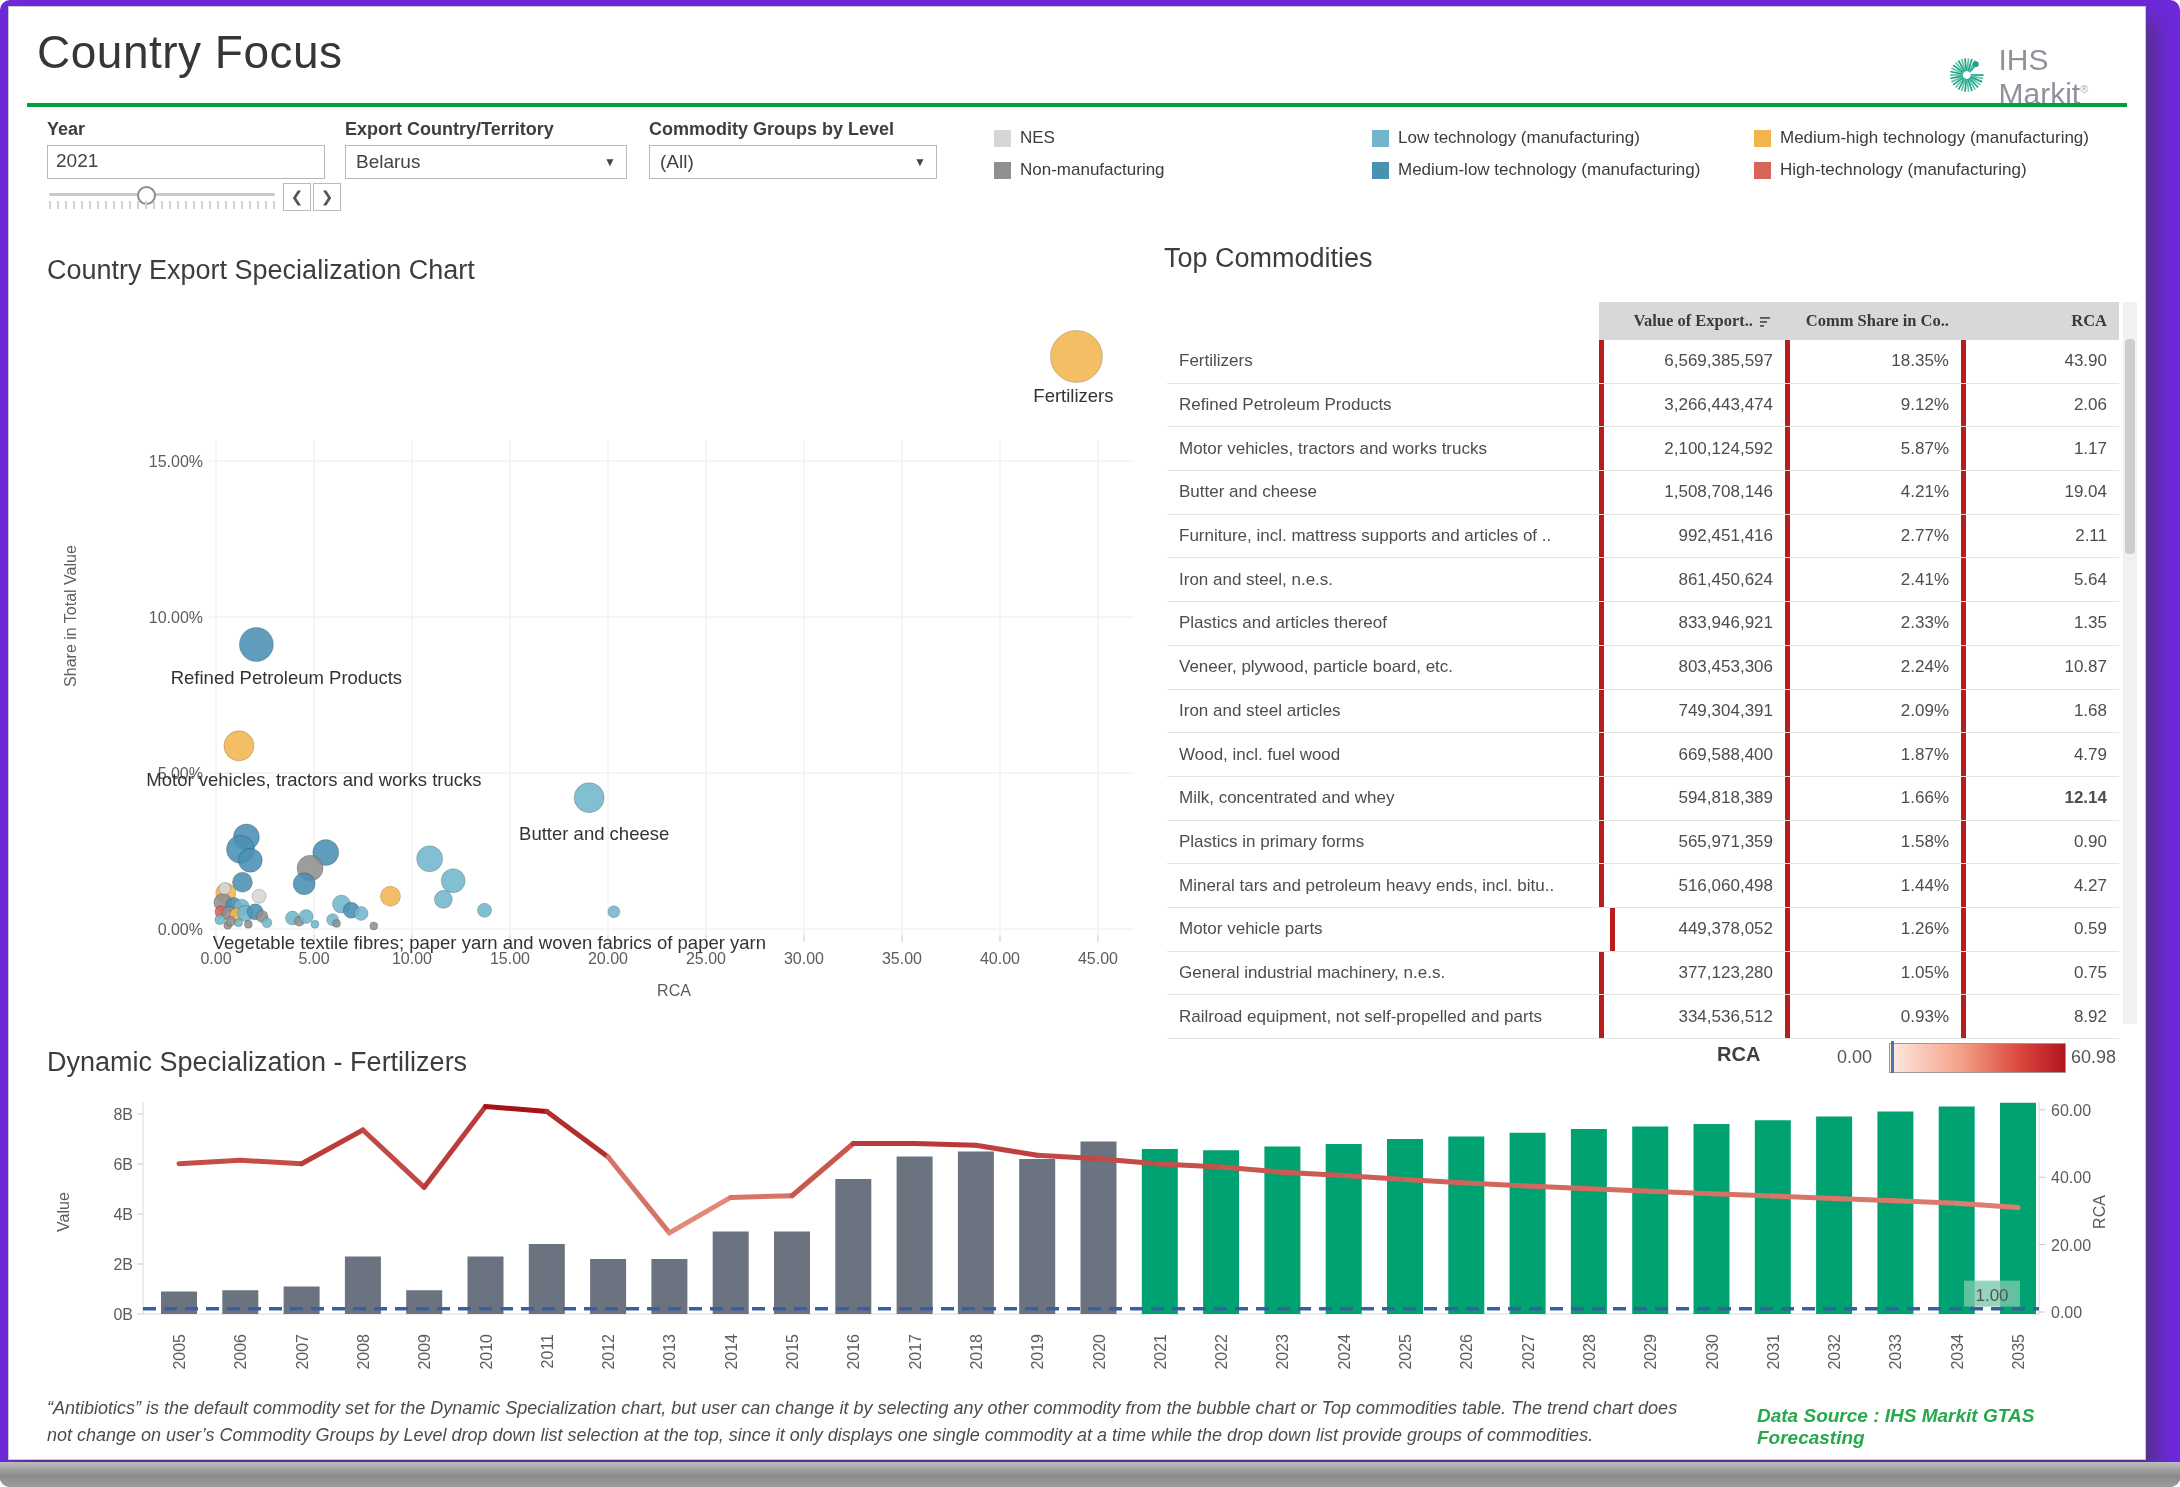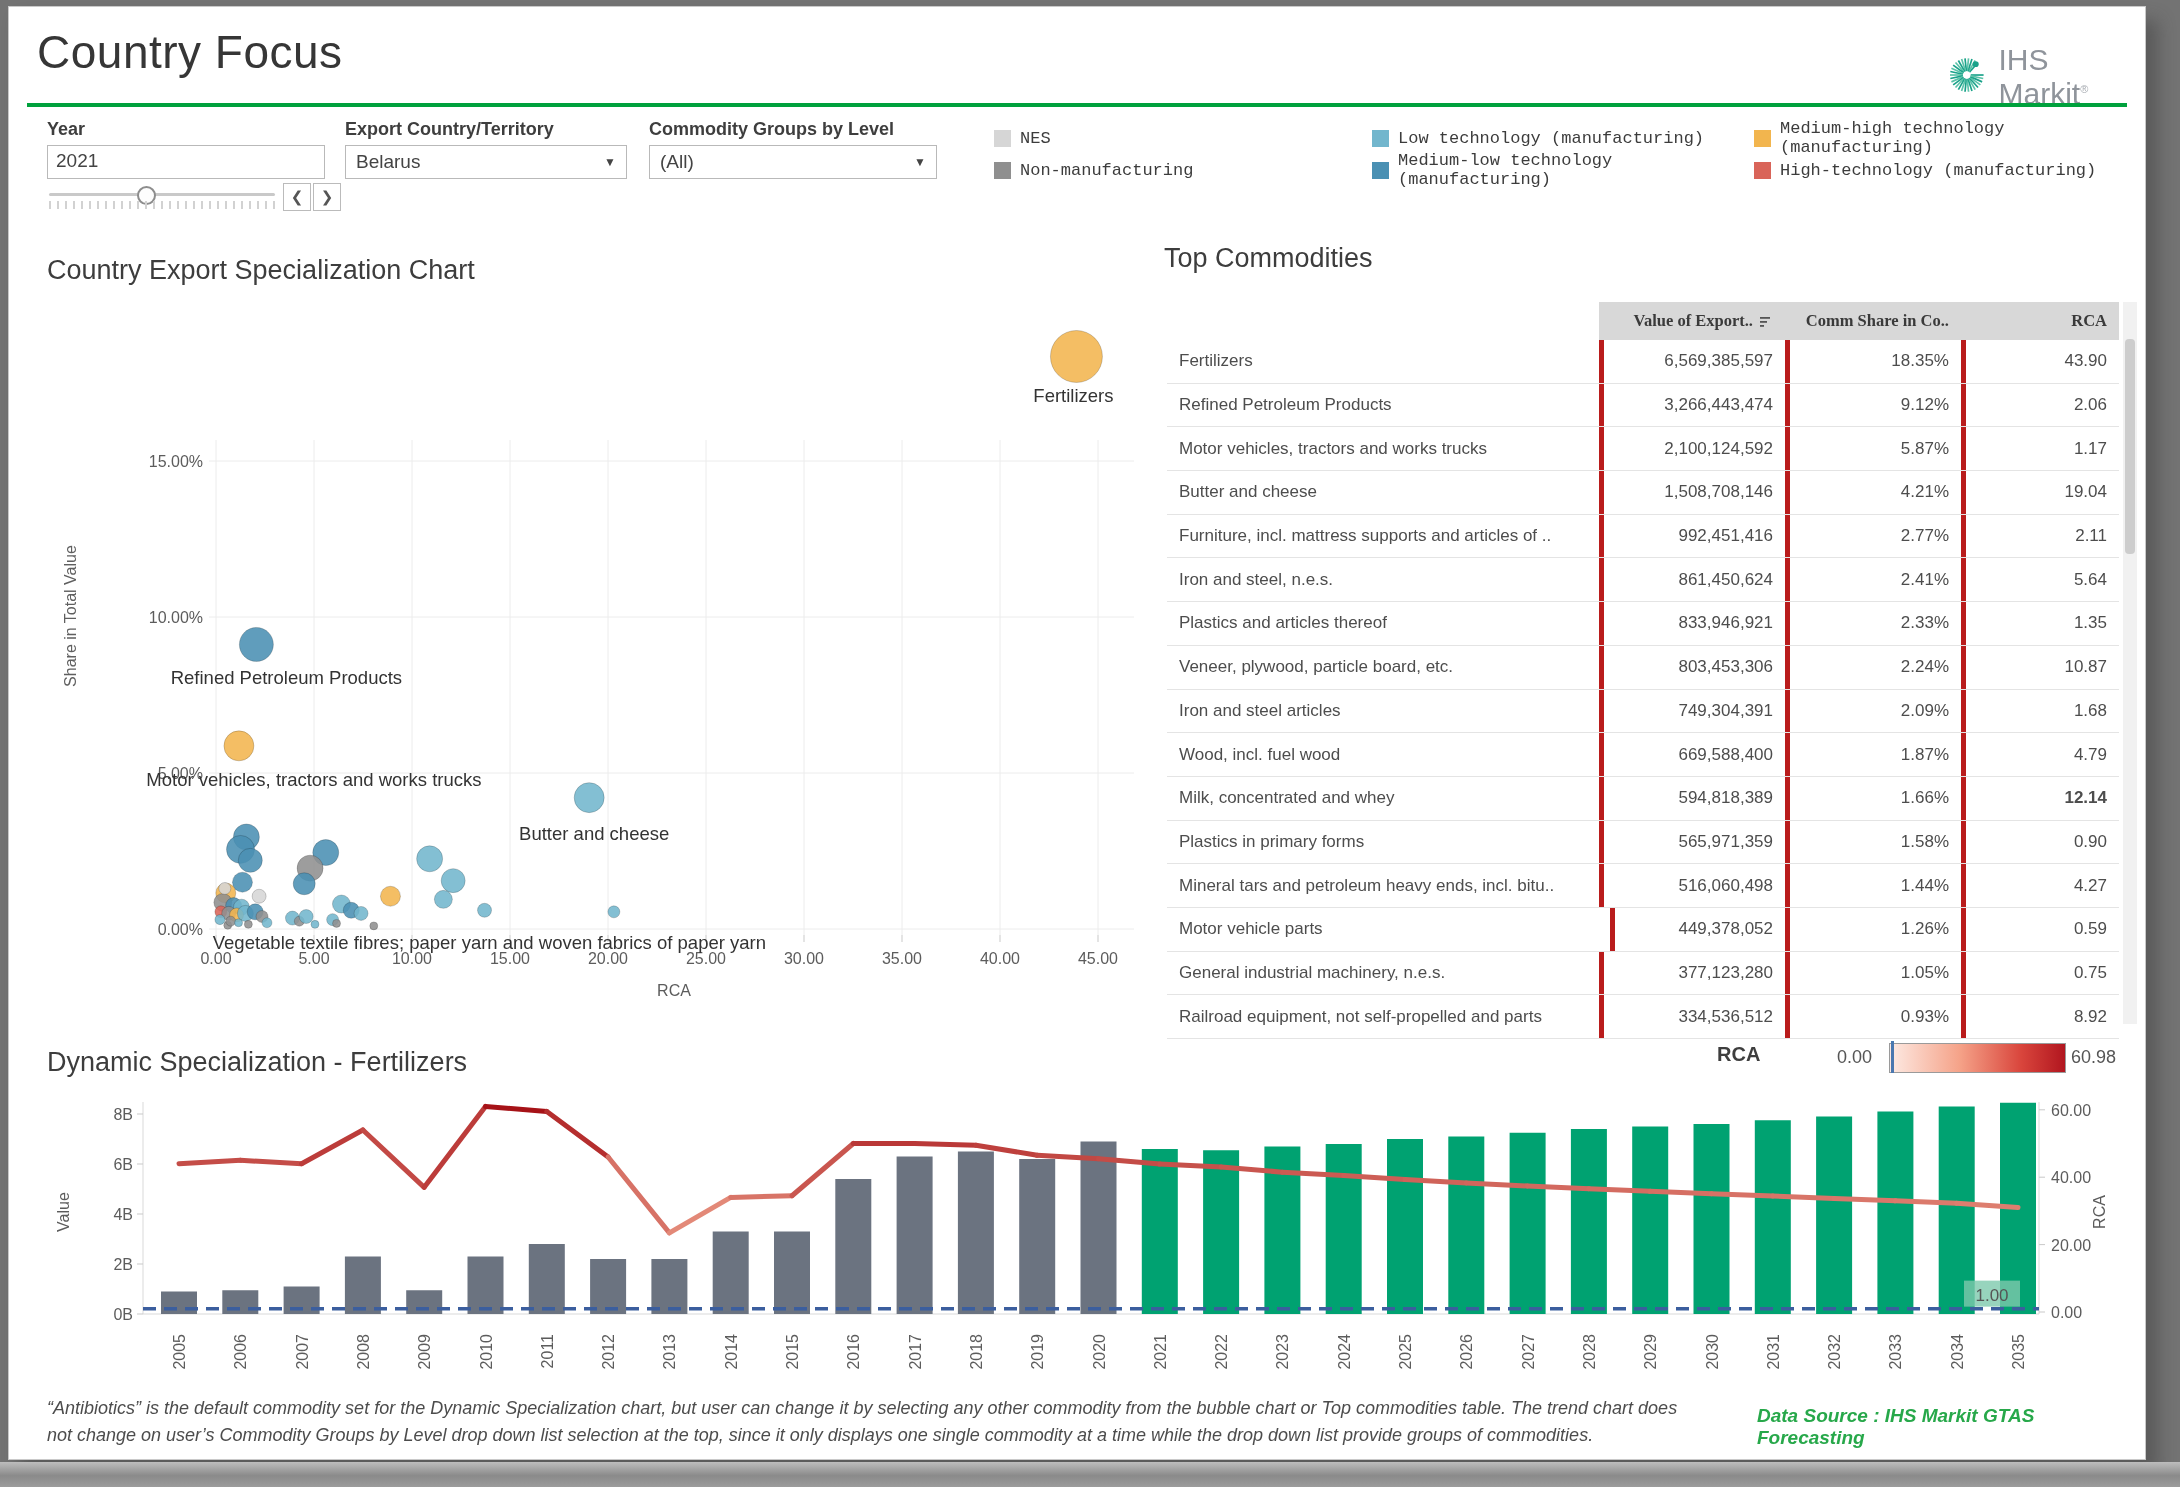--- a/index.html
+++ b/index.html
@@ -1,33 +1,33 @@
 <!DOCTYPE html>
 <html><head>
 <meta charset="utf-8">
 <style>
   html,body{margin:0;padding:0;background:#fff;font-family:"Liberation Sans",sans-serif;}
-  #app{position:relative;width:2180px;height:1487px;overflow:hidden;background:#737373;}
+  #app{position:relative;width:2180px;height:1487px;overflow:hidden;background:#6d28d9;border-radius:10px;}
   #panel{position:absolute;left:8px;top:6px;width:2136px;height:1452px;background:#fff;
          border:1px solid #c9c9c9;box-shadow:12px 14px 16px rgba(60,60,60,.45);}
   .abs{position:absolute;}
   .page-title{left:28px;top:18px;font-size:46px;color:#363636;letter-spacing:.5px;}
   .green-rule{left:18px;top:96px;width:2100px;height:4px;background:#00a13d;}
   .flabel{font-size:18px;font-weight:700;color:#3e3e3e;}
   .tinput{box-sizing:border-box;border:1px solid #b9b9b9;background:#fff;font-size:19px;color:#444;
           padding:4px 8px;font-family:"Liberation Sans",sans-serif;}
   .dd{box-sizing:border-box;border:1px solid #b9b9b9;background:#fff;font-size:19px;color:#444;
       display:flex;align-items:center;justify-content:space-between;padding:0 10px;cursor:pointer;}
   .dd .caret{font-size:12px;color:#444;}
   .slider-track{height:3px;background:#c9c9c9;border-radius:2px;}
   .slider-handle{width:15px;height:15px;border-radius:50%;background:#fdfdfd;border:2px solid #8d8d8d;cursor:pointer;}
   .slider-ticks{height:8px;background:repeating-linear-gradient(90deg,#d2d2d2 0 2px,transparent 2px 8px);}
   .navbtn{width:26px;height:26px;border:1px solid #bbb;background:#fff;color:#555;font-size:15px;
           display:flex;align-items:center;justify-content:center;cursor:pointer;}
-  #legend{display:grid;grid-template-columns:378px 382px 400px;grid-template-rows:32px 32px;grid-auto-flow:column;font-family:Liberation Mono, monospace;}
+  #legend{display:grid;grid-template-columns:378px 382px 400px;grid-template-rows:32px 32px;grid-auto-flow:column;}
   .leg-item{display:flex;align-items:center;cursor:pointer;}
   .leg-sw{width:17px;height:17px;margin-right:9px;flex:0 0 auto;}
   .leg-tx{font-size:17px;color:#3c3c3c;}
   .sec-title{font-size:27px;color:#3d3d3d;}
   .rot{transform:rotate(-90deg);transform-origin:center;font-size:16px;color:#5f5f5f;white-space:nowrap;}
   
   .trow{display:grid;grid-template-columns:432px 186px 176px 158px;height:42.7px;align-items:center;
         border-bottom:1px solid #e4e4e4;background:#fff;cursor:pointer;}
   .thead{display:grid;grid-template-columns:432px 186px 176px 158px;height:38px;align-items:center;font-family:Liberation Serif, serif;}
   .tc{font-size:17px;color:#4d4d4d;padding:0 12px;overflow:hidden;white-space:nowrap;}

